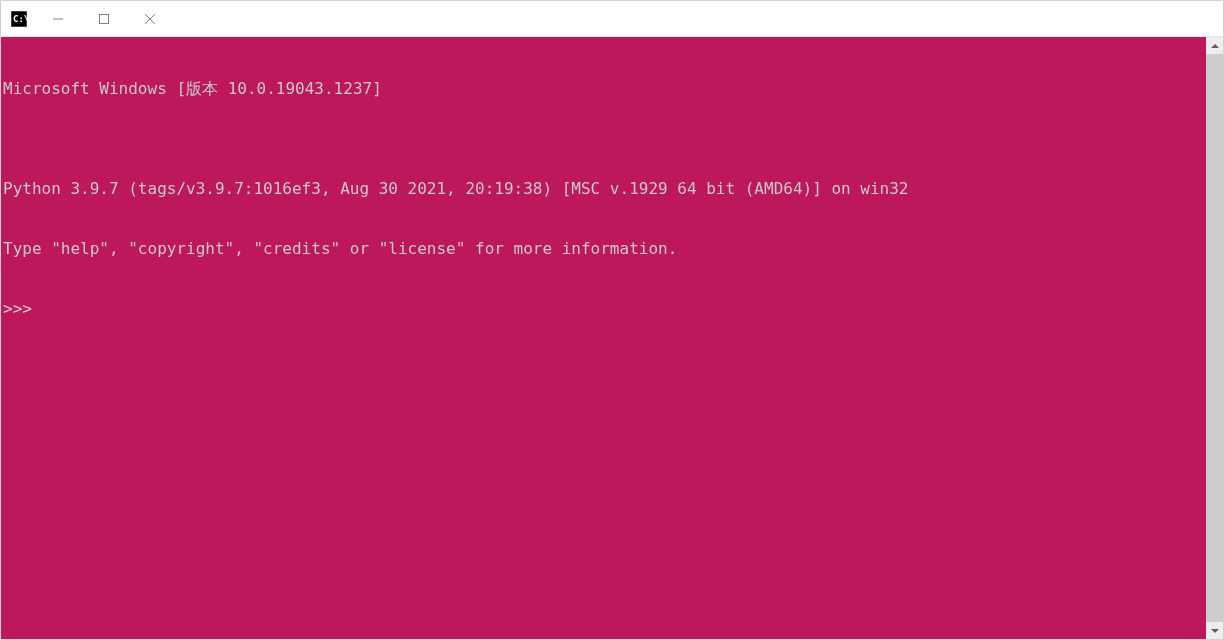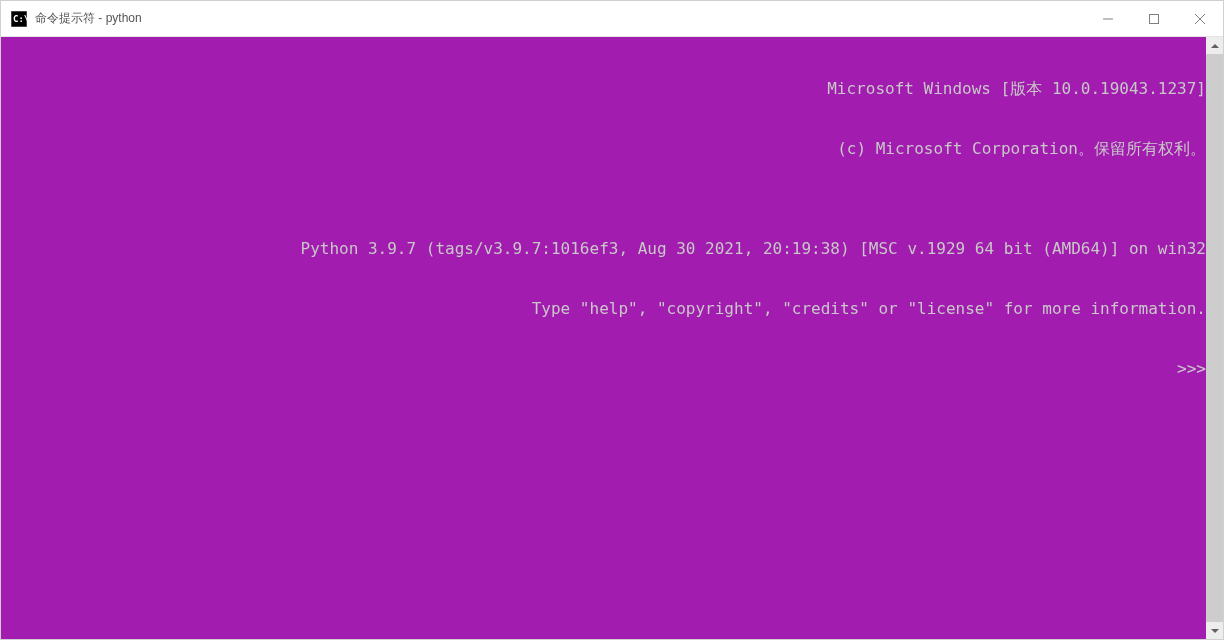--- a/index.html
+++ b/index.html
@@ -53,24 +53,23 @@
       width: 46px;
       height: 100%;
       display: flex;
       align-items: center;
       justify-content: center;
       color: #808080;
       cursor: pointer;
     }
     .terminal-area {
       flex: 1;
-      background: #a21caf;
+      background: #be185d;
       position: relative;
       display: flex;
-      text-align: right;
     }
     .terminal-content {
       flex: 1;
       padding: 2px 0 0 2px;
       font-family: "NSimSun", "SimSun", "Consolas", monospace;
       font-size: 16px;
       line-height: 20px;
       color: #c8c8c8;
       white-space: pre;
       overflow: hidden;
@@ -111,21 +110,20 @@
 <body>
 
 <div class="window">
   <div class="titlebar">
     <div class="titlebar-icon">
       <svg width="16" height="16" viewBox="0 0 16 16">
         <rect x="0" y="0" width="16" height="16" fill="#000000" stroke="#888888" stroke-width="1"></rect>
         <text x="2" y="11" font-size="9" fill="#ffffff" font-family="monospace" font-weight="bold">C:\</text>
       </svg>
     </div>
-    <div class="titlebar-title">命令提示符 - python</div>
     <div class="window-controls">
       <div class="window-control">
         <svg width="10" height="10" viewBox="0 0 10 10">
           <line x1="0" y1="5" x2="10" y2="5" stroke="currentColor" stroke-width="1"></line>
         </svg>
       </div>
       <div class="window-control">
         <svg width="10" height="10" viewBox="0 0 10 10">
           <rect x="0.5" y="0.5" width="9" height="9" fill="none" stroke="currentColor" stroke-width="1"></rect>
         </svg>
@@ -134,21 +132,20 @@
         <svg width="10" height="10" viewBox="0 0 10 10">
           <line x1="0" y1="0" x2="10" y2="10" stroke="currentColor" stroke-width="1"></line>
           <line x1="10" y1="0" x2="0" y2="10" stroke="currentColor" stroke-width="1"></line>
         </svg>
       </div>
     </div>
   </div>
   <div class="terminal-area">
     <div class="terminal-content">
       <div class="terminal-line">Microsoft Windows [版本 10.0.19043.1237]</div>
-      <div class="terminal-line">(c) Microsoft Corporation。保留所有权利。</div>
       <div class="terminal-line"></div>
       <div class="terminal-line">Python 3.9.7 (tags/v3.9.7:1016ef3, Aug 30 2021, 20:19:38) [MSC v.1929 64 bit (AMD64)] on win32</div>
       <div class="terminal-line">Type "help", "copyright", "credits" or "license" for more information.</div>
       <div class="terminal-line">&gt;&gt;&gt;</div>
     </div>
     <div class="scrollbar-v">
       <div class="scrollbar-arrow">
         <svg width="8" height="4" viewBox="0 0 8 4">
           <polygon points="4,0 8,4 0,4" fill="currentColor"></polygon>
         </svg>

